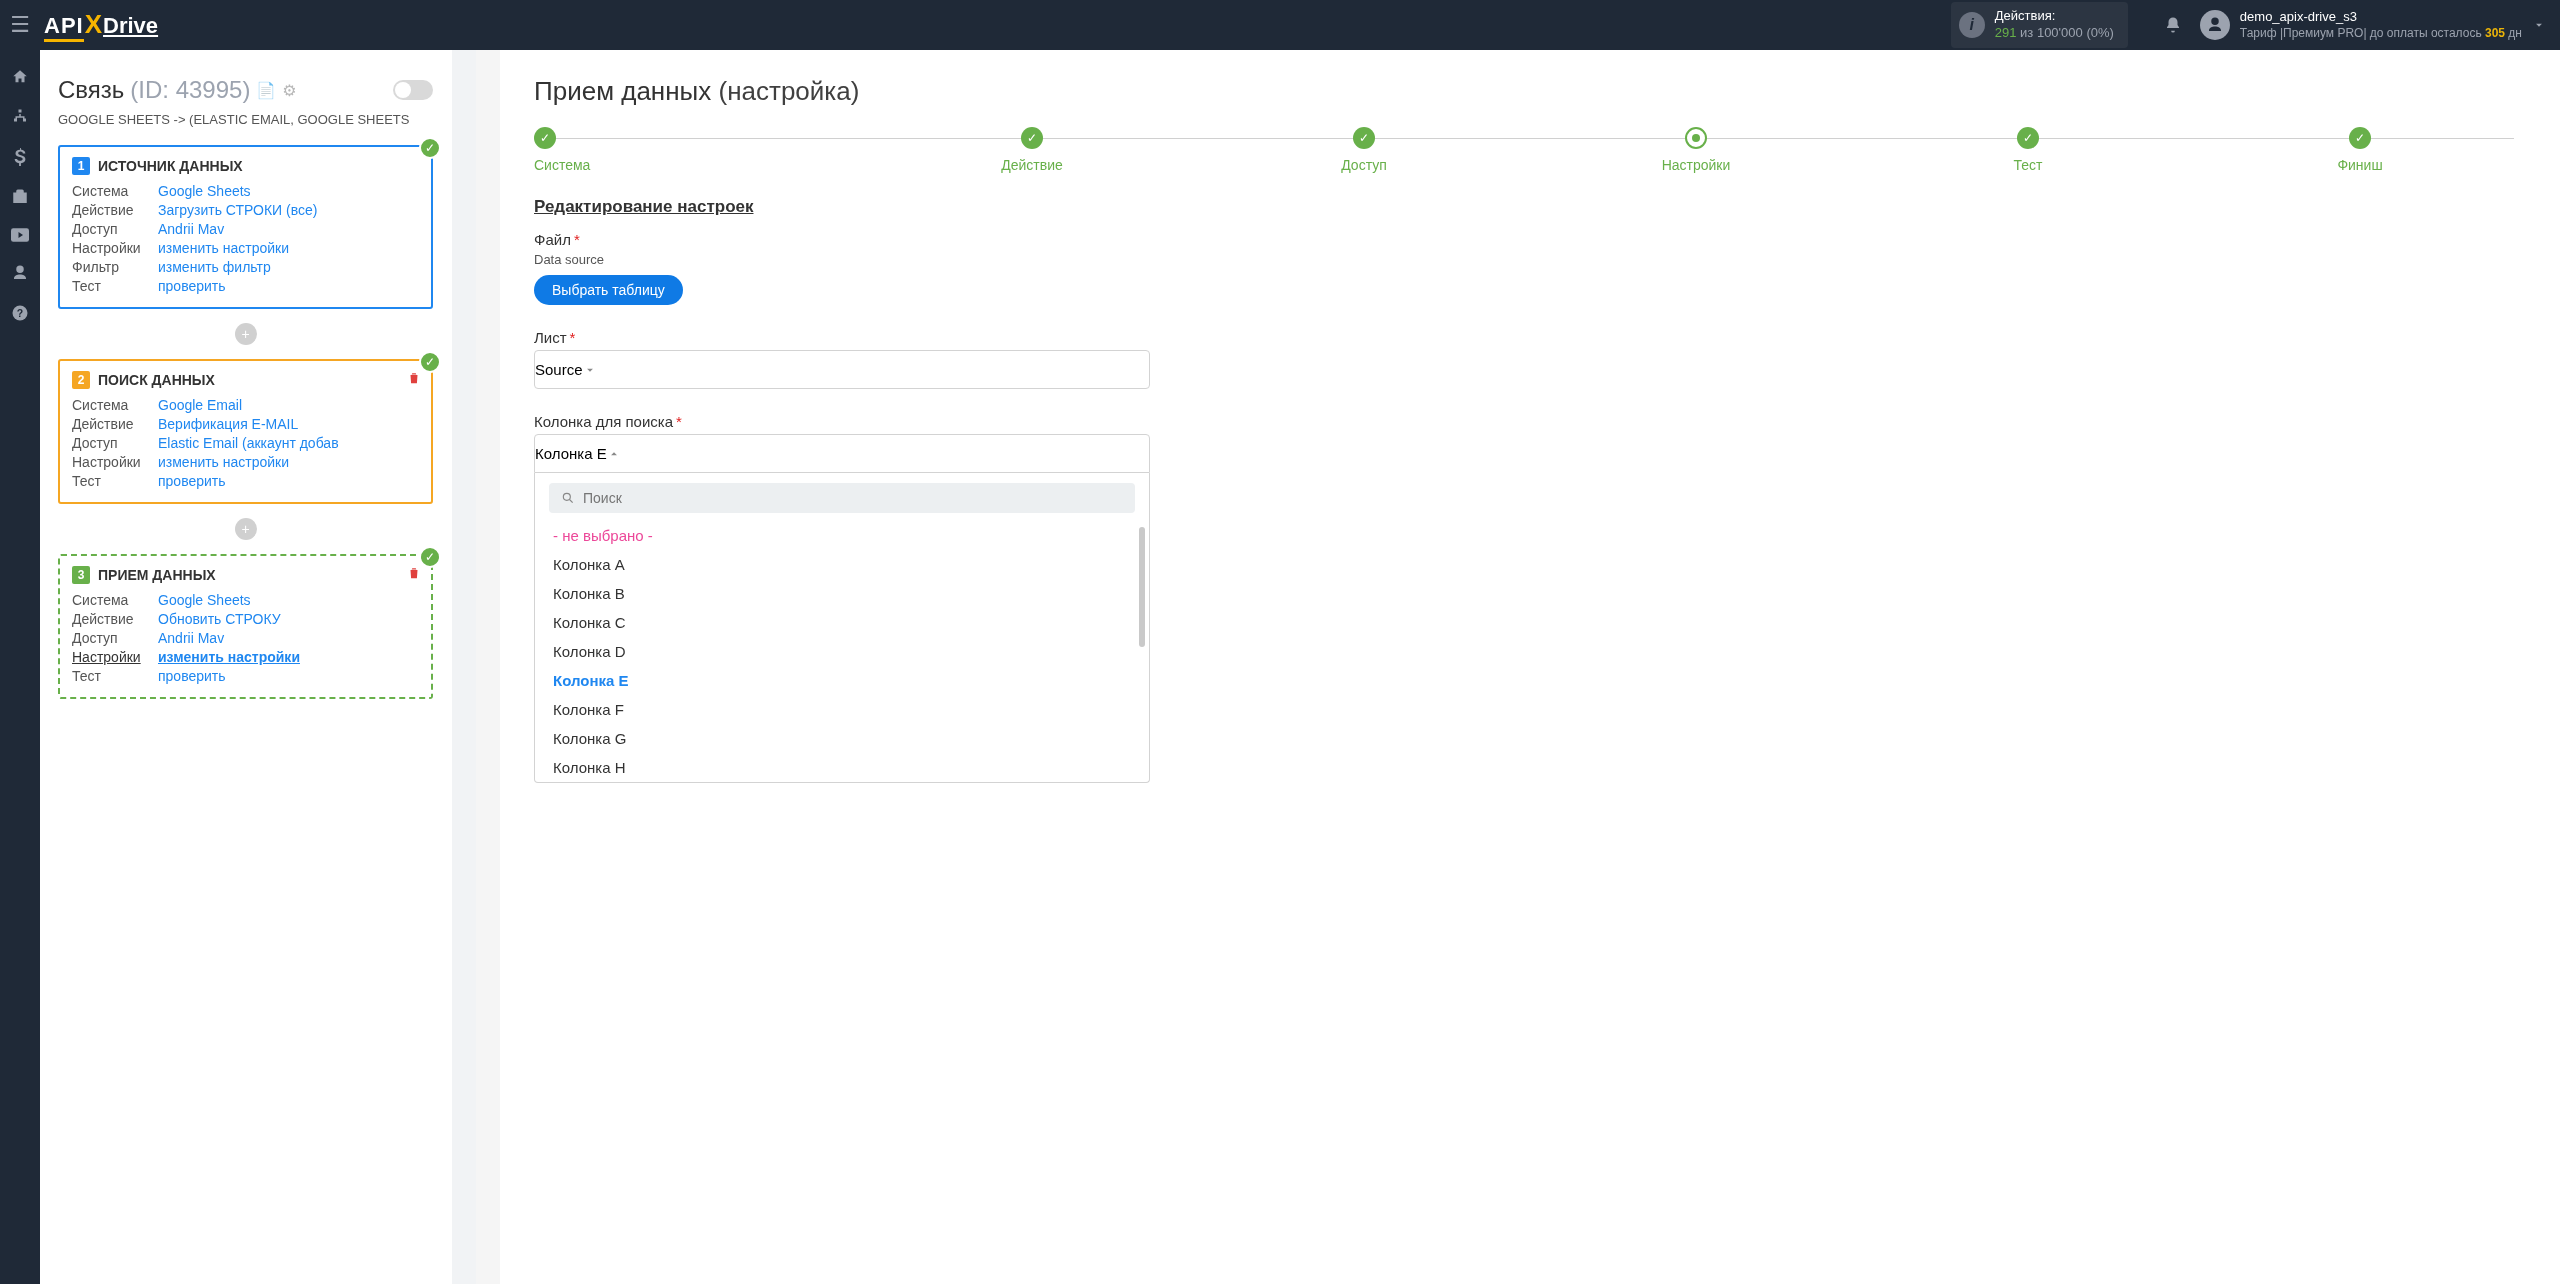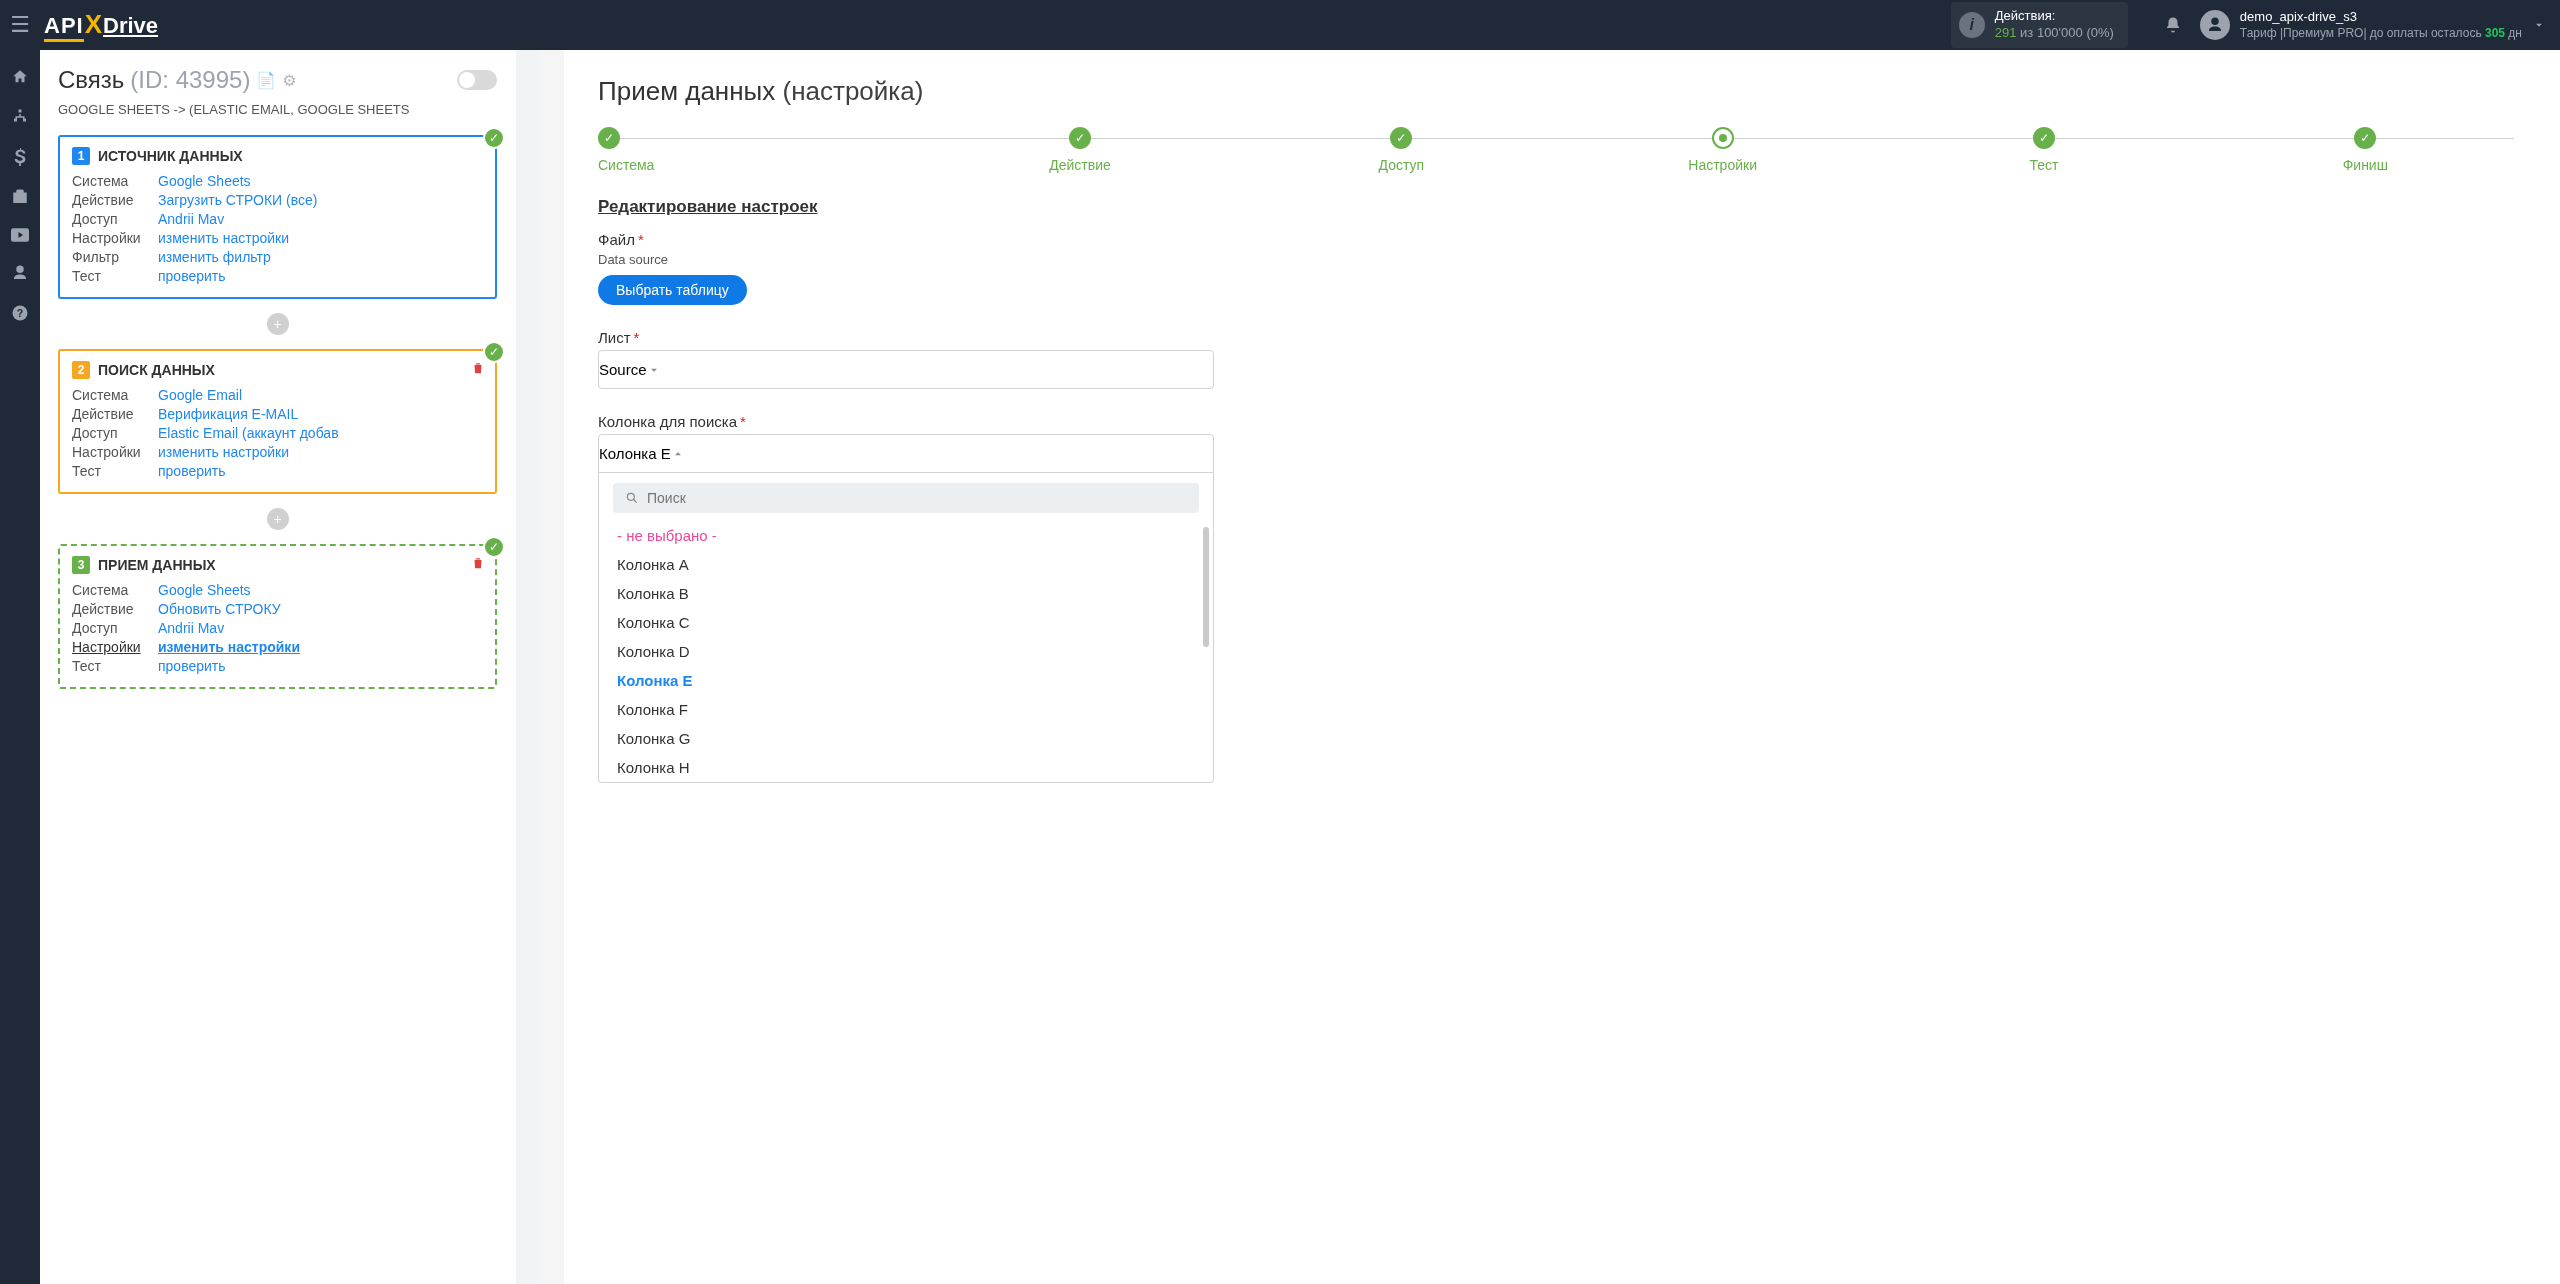--- a/index.html
+++ b/index.html
@@ -16,28 +16,28 @@
 .actions-box .info-ico { width: 26px; height: 26px; border-radius: 50%; background: #6b7280; color: #1f2937; display: flex; align-items: center; justify-content: center; font-weight: 900; margin-right: 10px; font-style: italic; }
 .actions-text { font-size: 13px; line-height: 1.3; }
 .actions-text .line2 .n1 { color: #68b04a; }
 .actions-text .line2 .rest { color: #9ca3af; }
 .bell { color: #9ca3af; font-size: 18px; margin: 0 18px; cursor: pointer; }
 .avatar { width: 30px; height: 30px; border-radius: 50%; background: #9ca3af; display: flex; align-items: center; justify-content: center; margin-right: 10px; }
 .avatar svg { fill: #1f2937; }
 .userblock { font-size: 13px; line-height: 1.3; margin-right: 10px; }
 .userblock .name { color: #fff; }
 .userblock .plan { color: #9ca3af; font-size: 12px; }
-.userblock .plan b { color: #22c55e; font-weight: 700; }
+.userblock .plan b { color: #eab308; font-weight: 700; }
 .chev { color: #9ca3af; margin-right: 14px; cursor: pointer; }
 
 .leftnav { position: fixed; left: 0; top: 50px; bottom: 0; width: 40px; background: #1f2937; display: flex; flex-direction: column; align-items: center; padding-top: 18px; gap: 22px; }
 .leftnav .nav-ico { color: #9ca3af; font-size: 18px; cursor: pointer; }
 
 .layout { display: flex; position: fixed; top: 50px; left: 40px; right: 0; bottom: 0; }
-.side-panel { width: 476px; padding: 16px 18px; background: #fff; overflow-y: auto; border-right: 1px solid transparent; }
+.side-panel { width: 412px; padding: 26px 18px; background: #fff; overflow-y: auto; border-right: 1px solid transparent; }
 .side-panel::-webkit-scrollbar{width:0}
 .main-panel { flex: 1; background: #fff; padding: 26px 34px; overflow-y: auto; margin-left: 24px;}
 .panel-gap{width:24px;background:#f1f3f5;}
 
 .conn-header { display: flex; align-items: center; margin-bottom: 8px; }
 .conn-title { font-size: 24px; color: #333; }
 .conn-id { color: #9ca3af; font-size: 24px; margin-left: 6px;}
 .pg-ico { color: #b8b8b8; margin-left: 6px; font-size: 16px; cursor: pointer;}
 .toggle { margin-left: auto; width: 40px; height: 20px; background: #d9d9d9; border-radius: 999px; position: relative; cursor: pointer;}
 .toggle::after { content:''; position:absolute; left:2px; top:2px; width:16px; height:16px; background:#fff; border-radius:50%; }

